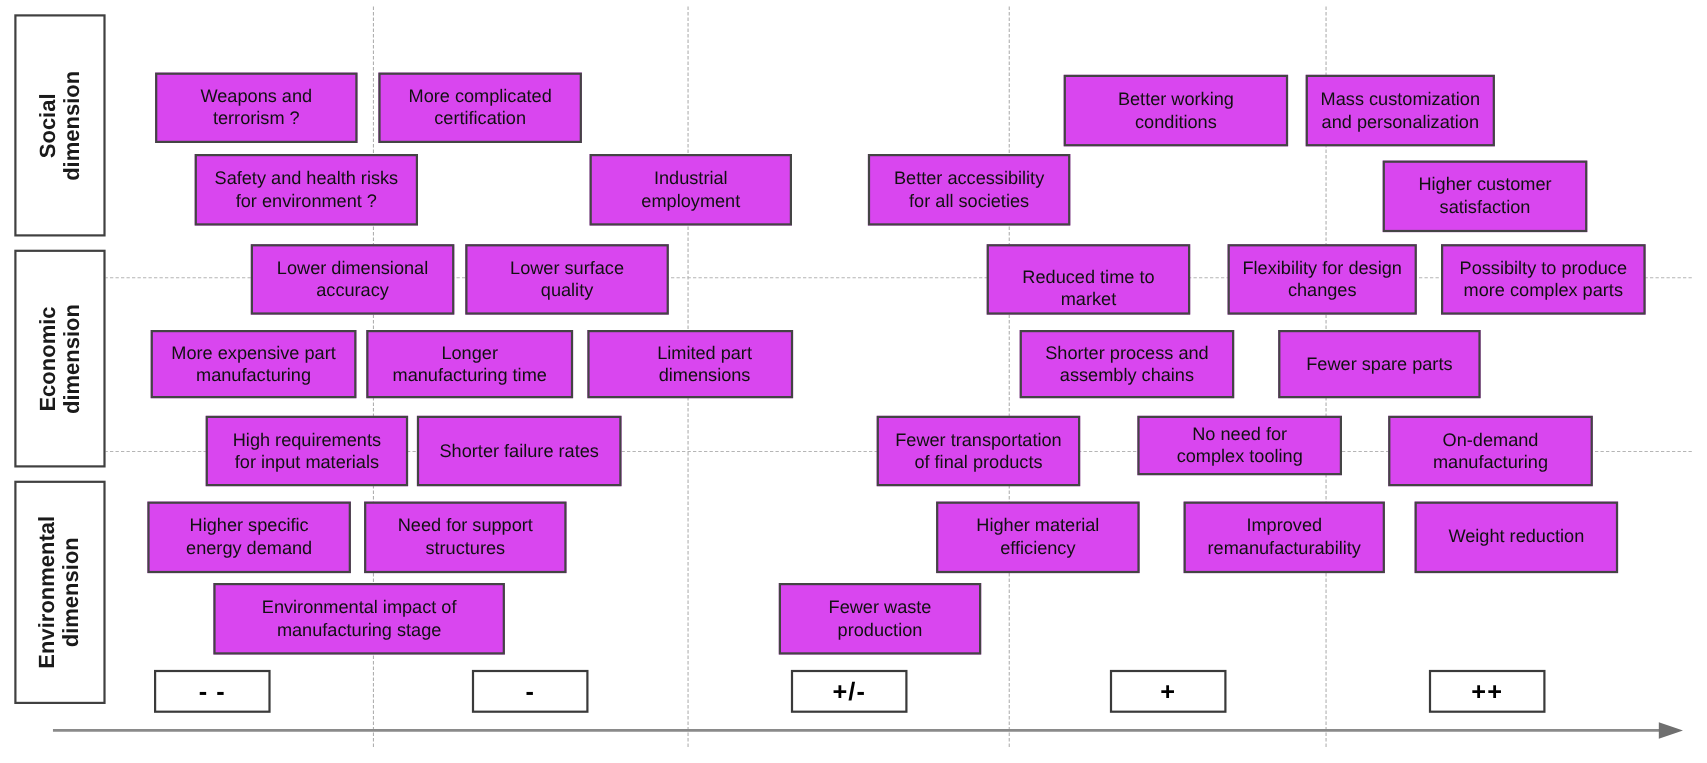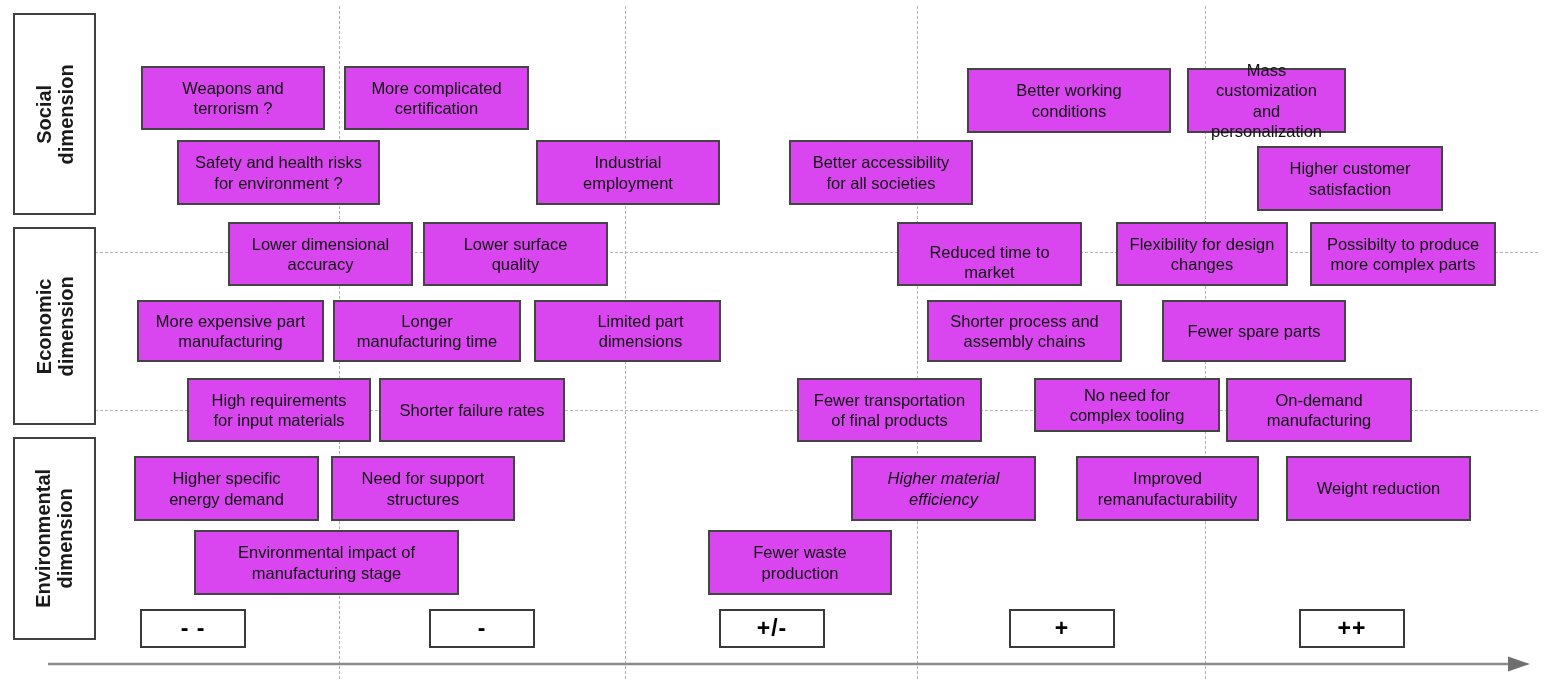--- a/index.html
+++ b/index.html
@@ -126,21 +126,21 @@
   </div>
   <div class="factor" style="left:536px; top:140px; width:184px; height:65px;">
     <span><span>Industrial</span><br><span>employment</span></span>
   </div>
   <div class="factor" style="left:789px; top:140px; width:184px; height:65px;">
     <span><span>Better accessibility</span><br><span>for all societies</span></span>
   </div>
   <div class="factor" style="left:967px; top:68px; width:204px; height:65px;">
     <span><span>Better working</span><br><span>conditions</span></span>
   </div>
-  <div class="factor" style="left:1187px; top:68px; width:159px; height:65px;text-align:center;">
+  <div class="factor" style="left:1187px; top:68px; width:172px; height:65px;text-align:center;">
     <span><span>Mass customization</span><br><span>and personalization</span></span>
   </div>
   <div class="factor" style="left:1257px; top:146px; width:186px; height:65px;">
     <span><span>Higher customer</span><br><span>satisfaction</span></span>
   </div>
 
   <div class="factor" style="left:228px; top:222px; width:185px; height:64px;">
     <span><span>Lower dimensional</span><br><span>accuracy</span></span>
   </div>
   <div class="factor" style="left:423px; top:222px; width:185px; height:64px;">
@@ -177,31 +177,31 @@
   </div>
   <div class="factor" style="left:379px; top:378px; width:186px; height:64px;">
     <span><span>Shorter failure rates</span></span>
   </div>
   <div class="factor" style="left:797px; top:378px; width:185px; height:64px;">
     <span><span>Fewer transportation</span><br><span>of final products</span></span>
   </div>
   <div class="factor" style="left:1034px; top:378px; width:186px; height:54px;">
     <span><span>No need for</span><br><span>complex tooling</span></span>
   </div>
-  <div class="factor" style="left:1226px; top:378px; width:186px; height:64px;">
+  <div class="factor" style="left:1262px; top:378px; width:186px; height:64px;">
     <span><span>On-demand</span><br><span>manufacturing</span></span>
   </div>
 
   <div class="factor" style="left:134px; top:456px; width:185px; height:65px;">
     <span><span>Higher specific</span><br><span>energy demand</span></span>
   </div>
   <div class="factor" style="left:331px; top:456px; width:184px; height:65px;">
     <span><span>Need for support</span><br><span>structures</span></span>
   </div>
-  <div class="factor" style="left:851px; top:456px; width:185px; height:65px;font-style:italic;">
+  <div class="factor" style="left:851px; top:456px; width:185px; height:65px;">
     <span><span>Higher material</span><br><span>efficiency</span></span>
   </div>
   <div class="factor" style="left:1076px; top:456px; width:183px; height:65px;">
     <span><span>Improved</span><br><span>remanufacturability</span></span>
   </div>
   <div class="factor" style="left:1286px; top:456px; width:185px; height:65px;">
     <span><span>Weight reduction</span></span>
   </div>
   <div class="factor" style="left:194px; top:530px; width:265px; height:65px;">
     <span><span>Environmental impact of</span><br><span>manufacturing stage</span></span>

